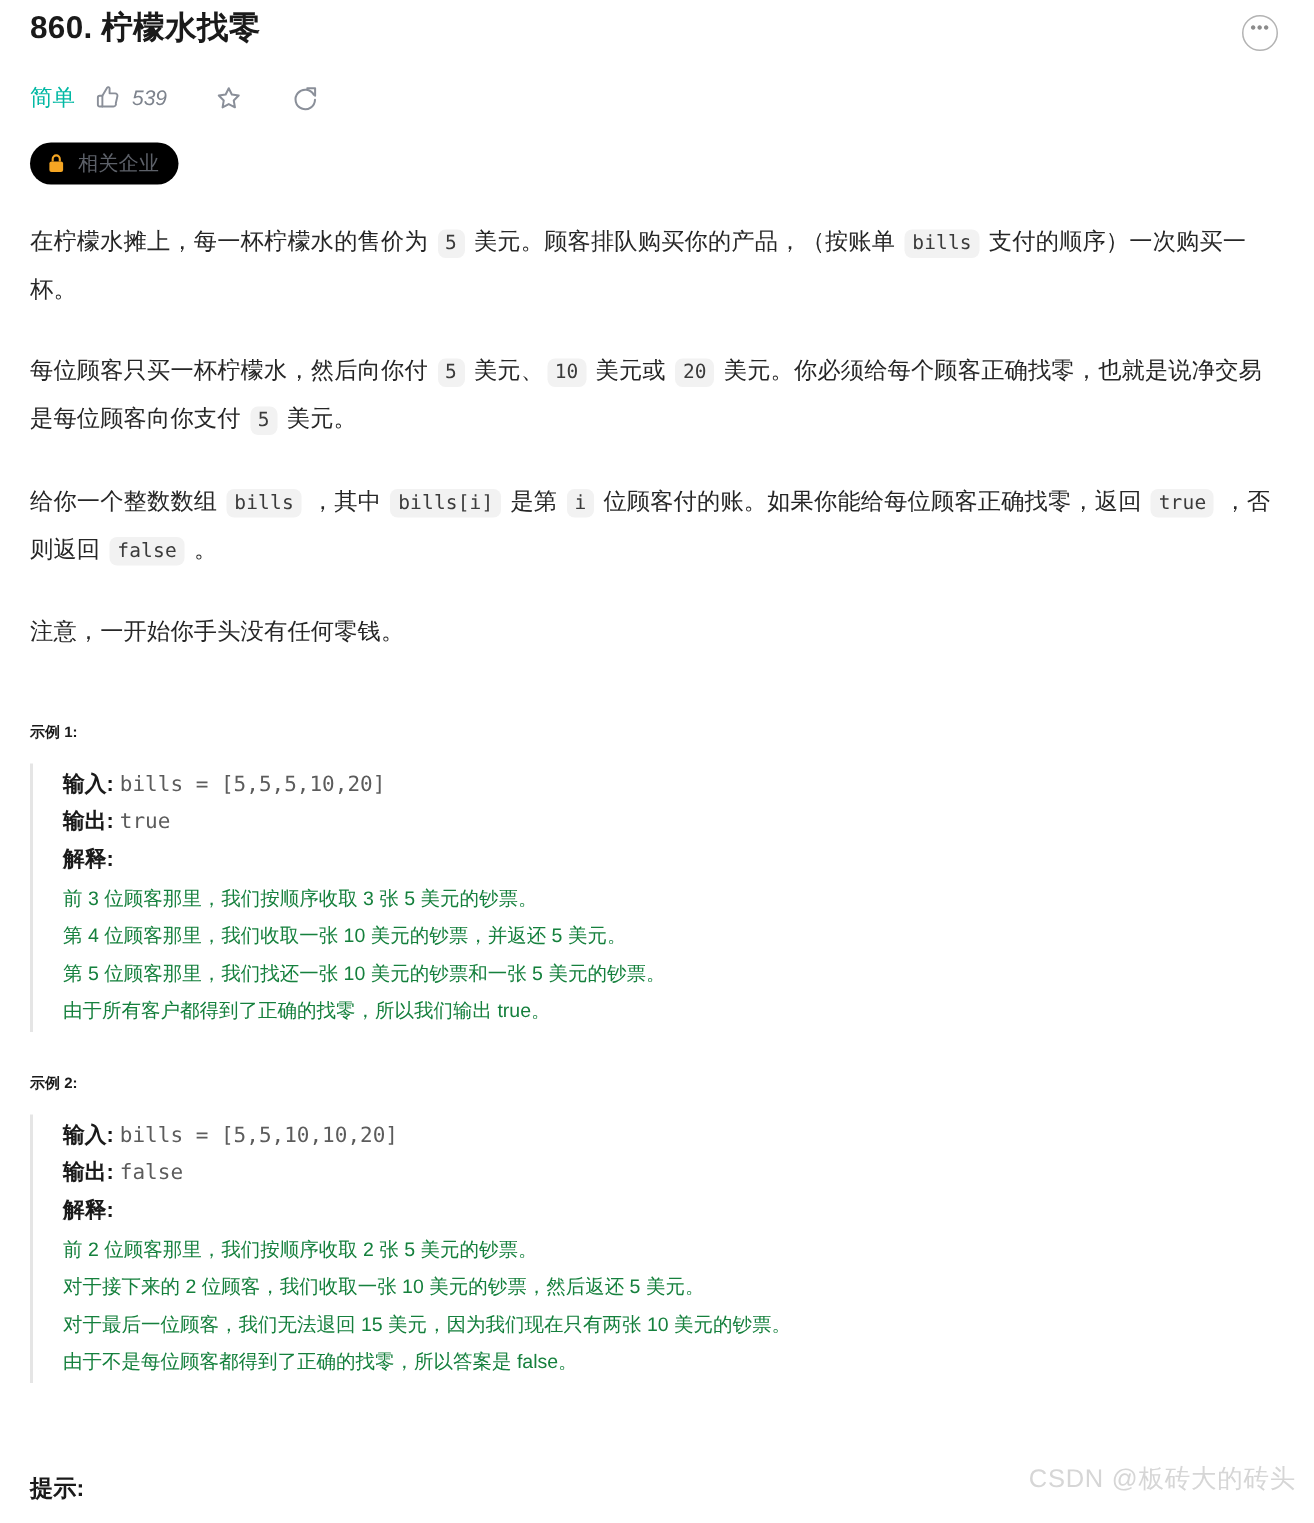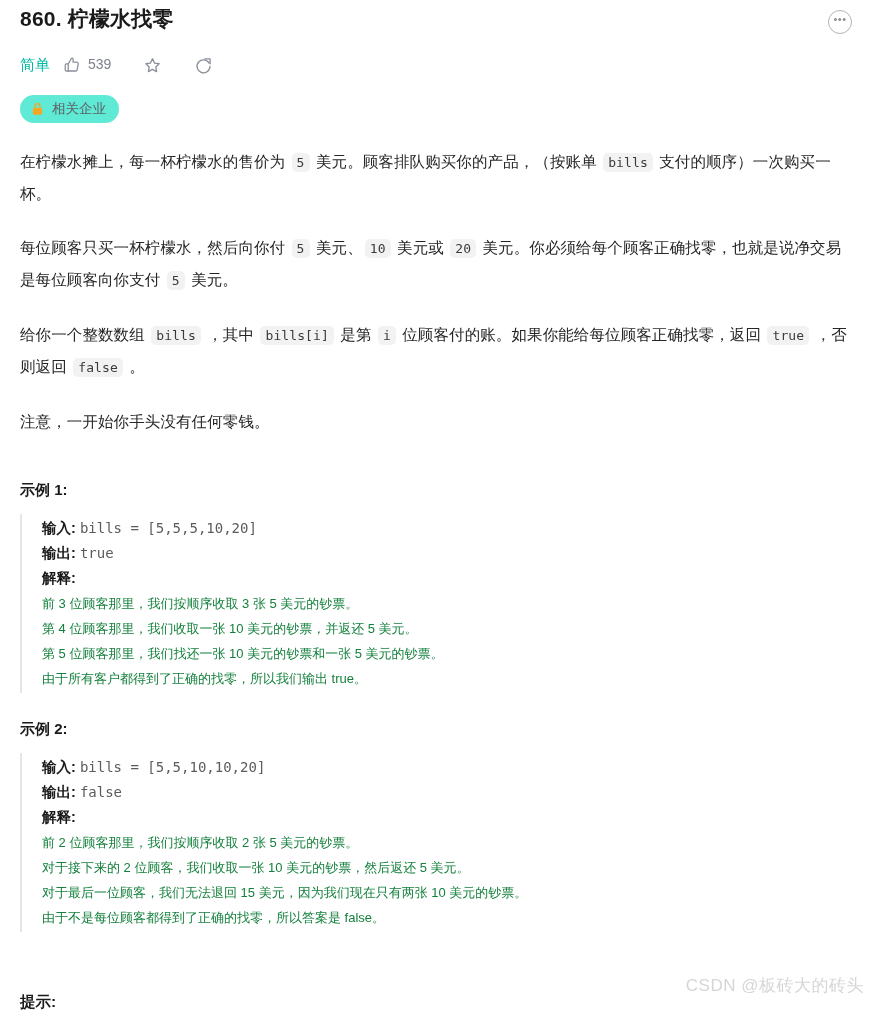--- a/index.html
+++ b/index.html
@@ -68,37 +68,39 @@
     height: 26px;
   }
   .difficulty {
     font-size: 15px;
     color: #00b8a3;
     margin-right: 13px;
     cursor: pointer;
   }
   .meta-item {
     display: flex;
+    align-items: center;
     cursor: pointer;
     margin-right: 32px;
     color: #8a8f99;
+    font-style: italic;
   }
   .meta-item .count {
     font-size: 14px;
     color: #7d838d;
     margin-left: 7px;
   }
   .icon-svg { display: block; }
 
   
   .badge-row { margin-top: 17px; }
   .badge {
     display: inline-flex;
     align-items: center;
-    background: #5eead4;
+    background: #000000;
     border-radius: 14px;
     padding: 5px 13px 5px 11px;
     cursor: pointer;
   }
   .badge .lock {
     margin-right: 8px;
     display: flex;
     align-items: center;
   }
   .badge .badge-label {
@@ -121,21 +123,21 @@
     border-radius: 5px;
     padding: 2px 5px;
     font-size: 13px;
     color: #3b3b3b;
     margin: 0 2px;
     white-space: nowrap;
   }
 
   
   .example-heading {
-    font-size: 15px;
+    font-size: 10px;
     font-weight: 700;
     color: #1a1a1a;
     margin: 0 0 14px 0;
   }
   .example-heading.first { margin-top: 44px; }
   .example-heading.second { margin-top: 27px; }
 
   .example-block {
     border-left: 2px solid #e5e5e5;
     padding: 2px 0 2px 20px;

